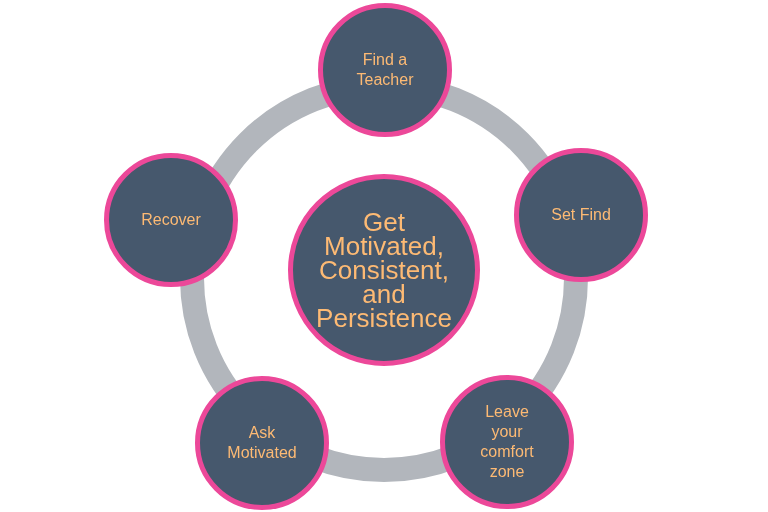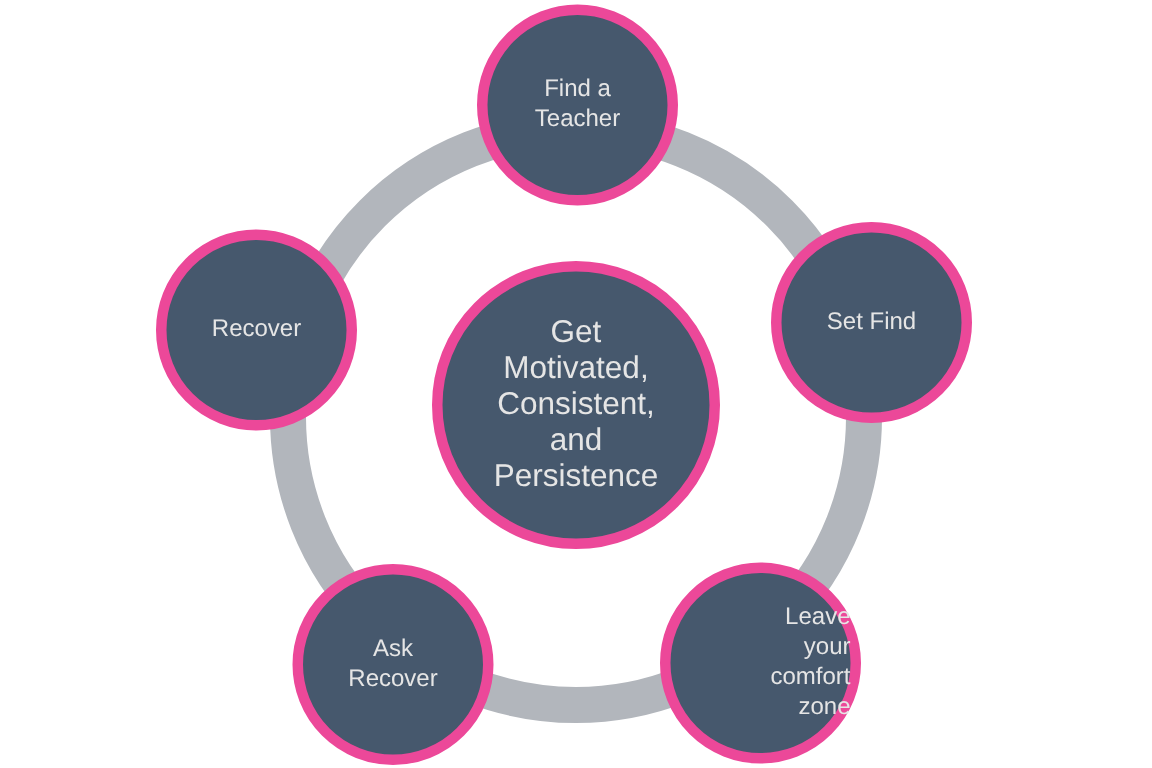--- a/index.html
+++ b/index.html
@@ -22,49 +22,49 @@
     width: 408px;
     height: 408px;
     box-sizing: border-box;
     border: 24px solid #b2b6bc;
     border-radius: 50%;
   }
   .node {
     position: absolute;
     box-sizing: border-box;
     background: #46586d;
-    border: 7px solid #ec4899;
+    border: 5px solid #ec4899;
     border-radius: 50%;
     display: flex;
     align-items: center;
     justify-content: center;
     text-align: center;
-    color: #e5e5e5;
+    color: #fdba74;
   }
   .node .label {
     white-space: pre-line;
     width: 100%;
   }
   .node.center {
     left: 288px;
     top: 174px;
     width: 192px;
     height: 192px;
-    font-size: 21px;
+    font-size: 26px;
     line-height: 24px;
   }
   .node.outer {
     width: 134px;
     height: 134px;
     font-size: 16px;
     line-height: 20px;
   }
   .node.n-top    { left: 318px; top: 3px;   }
   .node.n-right  { left: 514px; top: 148px; }
-  .node.n-bright { left: 440px; top: 375px; text-align: right; }
+  .node.n-bright { left: 440px; top: 375px; }
   .node.n-bleft  { left: 195px; top: 376px; }
   .node.n-left   { left: 104px; top: 153px; }
 </style>
 </head>
 <body>
 
 <div class="stage">
 
   <div class="ring"></div>
 
@@ -87,20 +87,20 @@
 
   <div class="node outer n-bright">
     <div class="label">Leave
 your
 comfort
 zone</div>
   </div>
 
   <div class="node outer n-bleft">
     <div class="label">Ask
-Recover</div>
+Motivated</div>
   </div>
 
   <div class="node outer n-left">
     <div class="label">Recover</div>
   </div>
 
 </div>
 
 </body></html>

